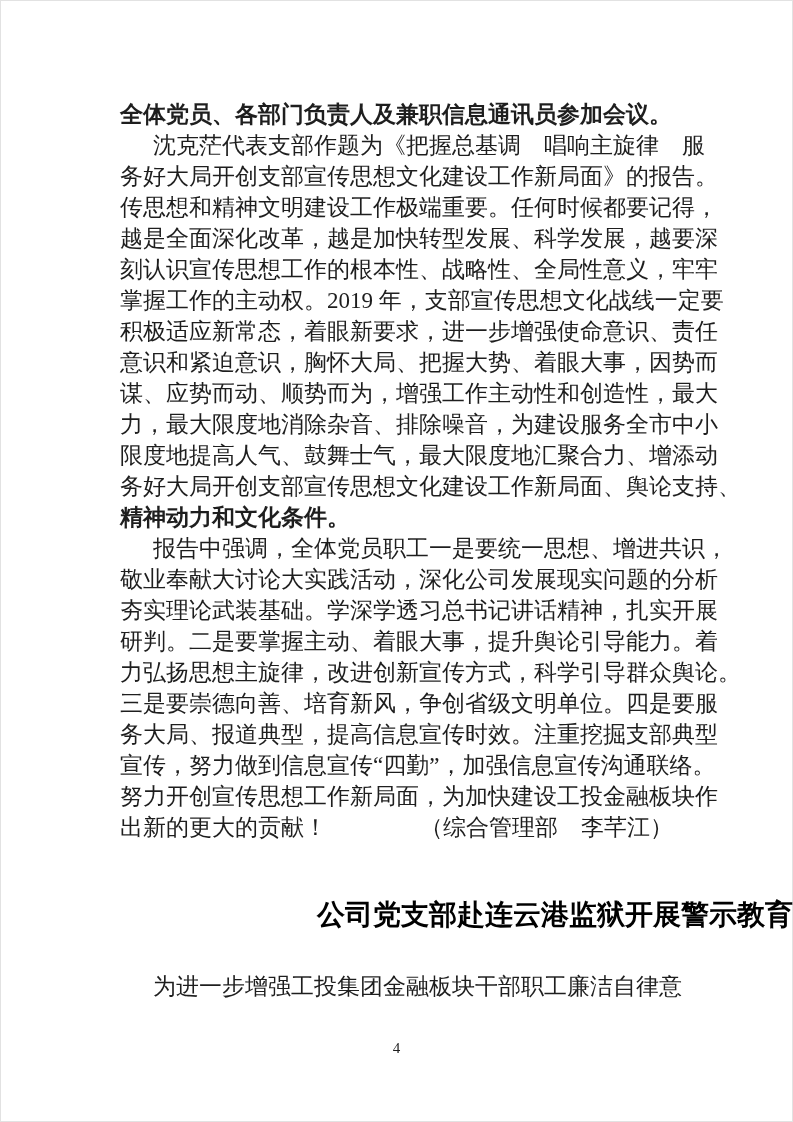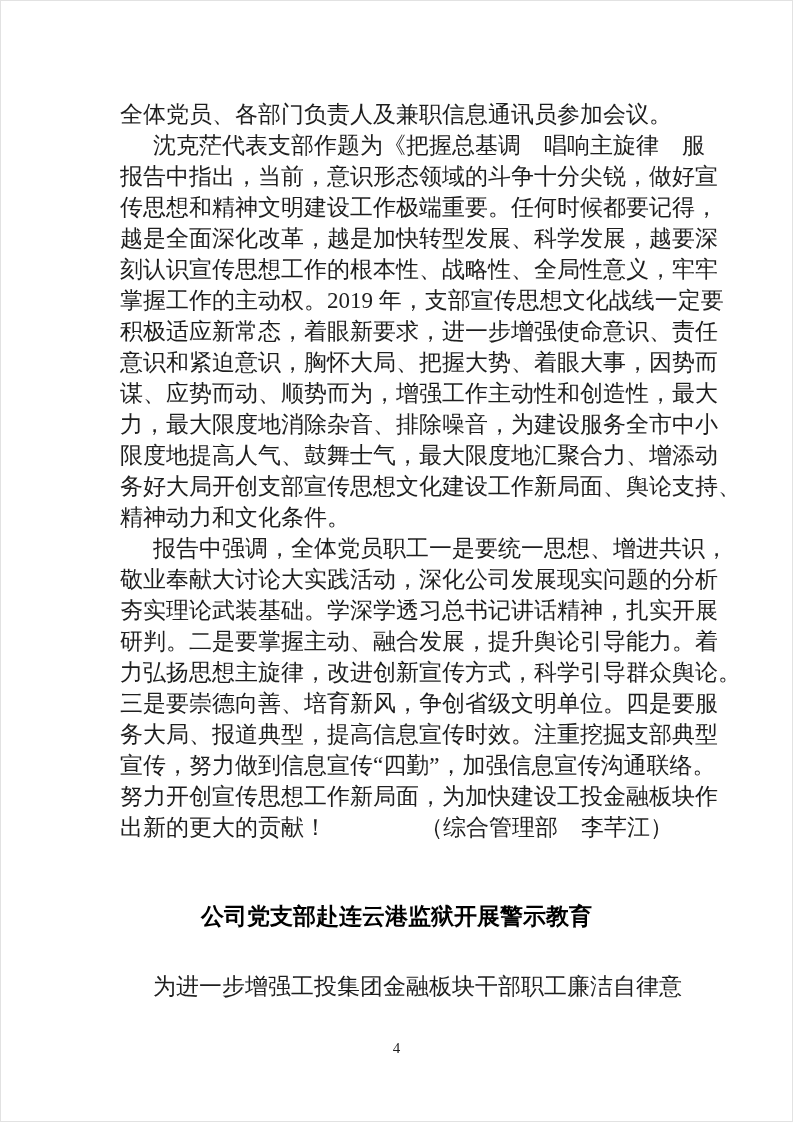--- a/index.html
+++ b/index.html
@@ -29,39 +29,40 @@
     line-height: 31px;
     height: 31px;
     white-space: nowrap;
     text-align: justify;
     text-align-last: justify;
     text-justify: inter-character;
   }
   .line.end {
     text-align: center;
     text-align-last: left;
+    font-weight: bold;
   }
   .line.indent {
     padding-left: 33px;
   }
   .line.closing {
     display: flex;
     justify-content: space-between;
     text-align: center;
     text-align-last: left;
   }
   .article2-title {
     position: absolute;
     left: 0;
     top: 899px;
     width: 793px;
-    text-align: center;
-    font-family: Liberation Serif, serif;
+    text-align: right;
+    font-family: Liberation Mono, monospace;
     font-weight: bold;
-    font-size: 23px;
+    font-size: 28px;
     line-height: 36px;
     color: #000000;
   }
   .article2-block {
     position: absolute;
     left: 120px;
     top: 971px;
     width: 553px;
   }
   .page-number {
@@ -76,36 +77,36 @@
   }
 </style>
 </head>
 <body>
 
 <div class="page">
 
   <div class="text-block">
     <div class="line end">全体党员、各部门负责人及兼职信息通讯员参加会议。</div>
     <div class="line indent">沈克茫代表支部作题为《把握总基调　唱响主旋律　服</div>
-    <div class="line">报告中指出，当前，意识形态领域的斗争十分尖锐，做好宣</div>
+    <div class="line">务好大局开创支部宣传思想文化建设工作新局面》的报告。</div>
     <div class="line">传思想和精神文明建设工作极端重要。任何时候都要记得，</div>
     <div class="line">越是全面深化改革，越是加快转型发展、科学发展，越要深</div>
     <div class="line">刻认识宣传思想工作的根本性、战略性、全局性意义，牢牢</div>
     <div class="line">掌握工作的主动权。2019 年，支部宣传思想文化战线一定要</div>
     <div class="line">积极适应新常态，着眼新要求，进一步增强使命意识、责任</div>
     <div class="line">意识和紧迫意识，胸怀大局、把握大势、着眼大事，因势而</div>
     <div class="line">谋、应势而动、顺势而为，增强工作主动性和创造性，最大</div>
     <div class="line">力，最大限度地消除杂音、排除噪音，为建设服务全市中小</div>
     <div class="line">限度地提高人气、鼓舞士气，最大限度地汇聚合力、增添动</div>
     <div class="line">务好大局开创支部宣传思想文化建设工作新局面、舆论支持、</div>
     <div class="line end">精神动力和文化条件。</div>
     <div class="line indent">报告中强调，全体党员职工一是要统一思想、增进共识，</div>
     <div class="line">敬业奉献大讨论大实践活动，深化公司发展现实问题的分析</div>
     <div class="line">夯实理论武装基础。学深学透习总书记讲话精神，扎实开展</div>
-    <div class="line">研判。二是要掌握主动、融合发展，提升舆论引导能力。着</div>
+    <div class="line">研判。二是要掌握主动、着眼大事，提升舆论引导能力。着</div>
     <div class="line">力弘扬思想主旋律，改进创新宣传方式，科学引导群众舆论。</div>
     <div class="line">三是要崇德向善、培育新风，争创省级文明单位。四是要服</div>
     <div class="line">务大局、报道典型，提高信息宣传时效。注重挖掘支部典型</div>
     <div class="line">宣传，努力做到信息宣传“四勤”，加强信息宣传沟通联络。</div>
     <div class="line">努力开创宣传思想工作新局面，为加快建设工投金融板块作</div>
     <div class="line closing">
       <span>出新的更大的贡献！</span>
       <span>（综合管理部　李芊江）</span>
     </div>
   </div>

